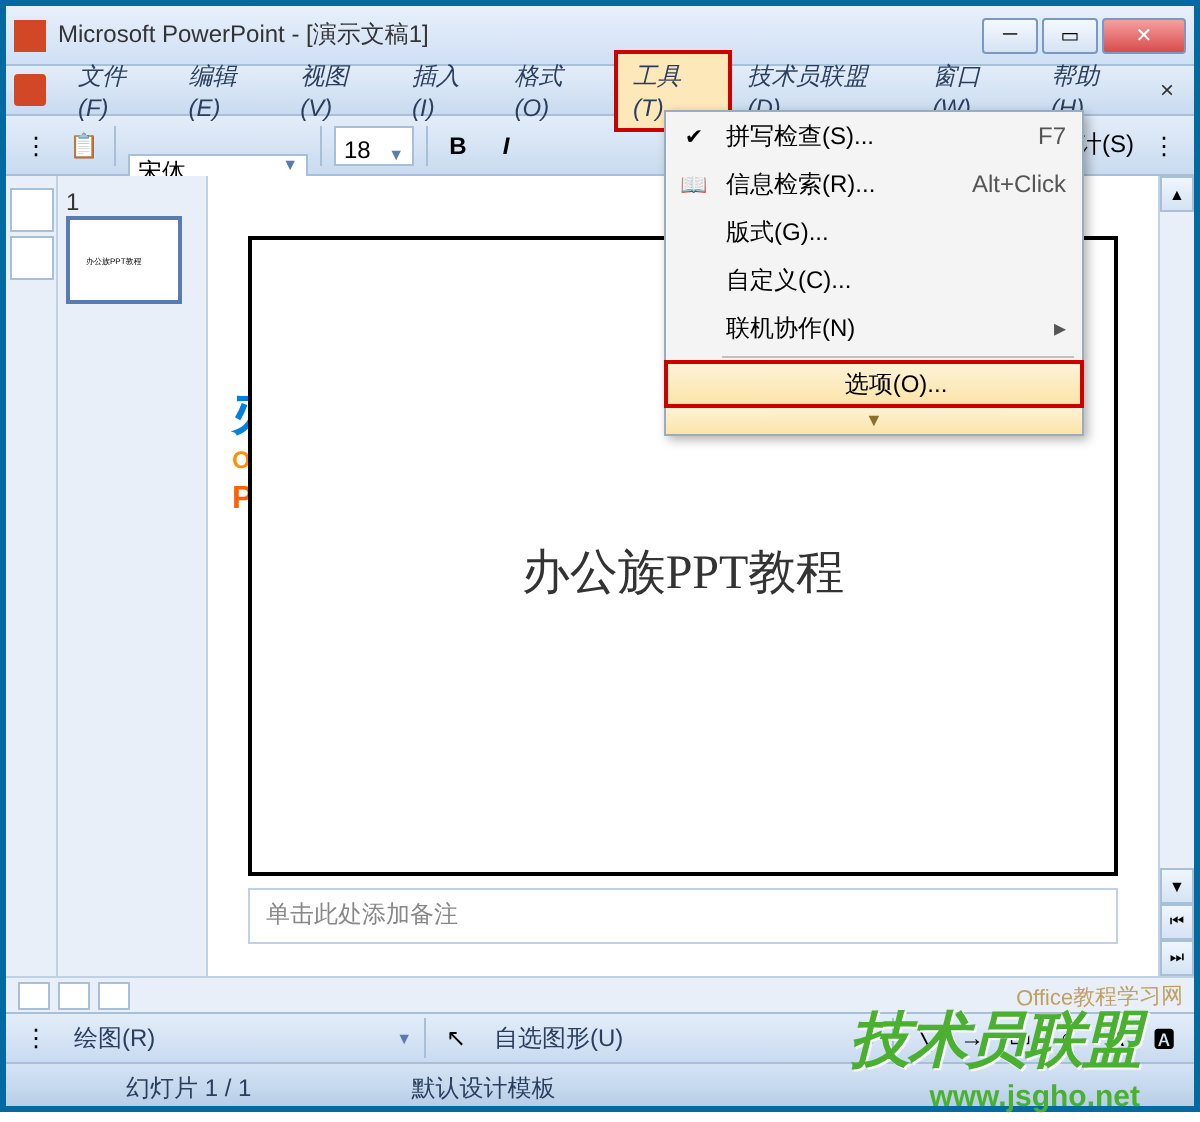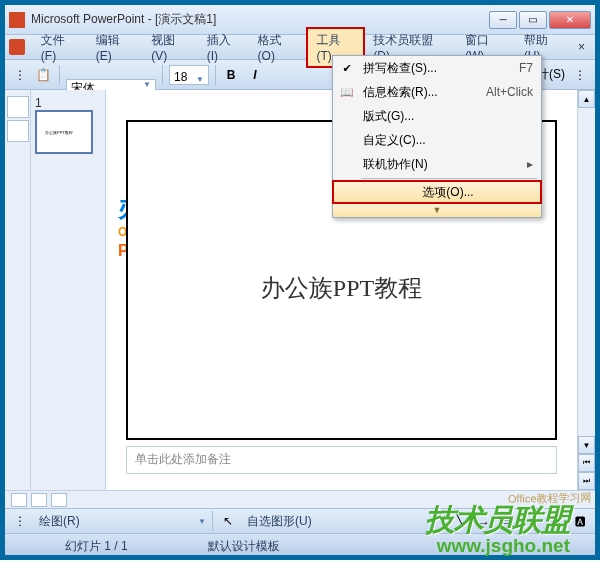--- a/index.html
+++ b/index.html
@@ -1,28 +1,28 @@
 <!DOCTYPE html>
 <html><head>
 <meta charset="utf-8">
 <style>
 * { margin: 0; padding: 0; box-sizing: border-box; font-family: "SimSun", "宋体", sans-serif; font-size: 12px; }
 body { background: #fff; width: 600px; height: 561px; overflow: hidden; position: relative; }
 
-.window { width: 600px; border: 5px solid #0369a1; background: #86efac; }
+.window { width: 600px; border: 3px solid #0369a1; background: #86efac; }
 .titlebar { height: 30px; background: linear-gradient(#e8f0fb, #cfe0f5); display: flex; align-items: center; padding: 0 4px; border-bottom: 1px solid #a8bfd8; }
 .app-icon { width: 16px; height: 16px; background: #d24726; margin-right: 6px; }
 .title-text { flex: 1; color: #333; }
 .win-controls { display: flex; gap: 2px; }
 .win-btn { width: 28px; height: 18px; border: 1px solid #7a98c0; background: linear-gradient(#f5f9fe, #d5e3f4); display: flex; align-items: center; justify-content: center; border-radius: 2px; font-size: 10px; }
 .win-btn.close { background: linear-gradient(#f5a0a0, #d84c4c); color: #fff; width: 42px; }
 
 .menubar { height: 25px; background: linear-gradient(#e3edf9, #c9dbf0); display: flex; align-items: center; padding: 0 4px; border-bottom: 1px solid #a8bfd8; }
 .menu-icon { width: 16px; height: 16px; background: #d24726; margin-right: 8px; border-radius: 2px; }
-.menu-item { padding: 3px 8px; color: #2a3f5f; cursor: pointer; }
+.menu-item { padding: 3px 8px; color: #2a3f5f; cursor: pointer; font-style: italic; }
 .menu-item.active { background: #fce8b8; border: 2px solid #c00; }
 .menu-close { margin-left: auto; padding: 2px 6px; color: #333; }
 
 .toolbar { height: 30px; background: linear-gradient(#e3edf9, #c9dbf0); display: flex; align-items: center; padding: 0 6px; gap: 6px; border-bottom: 1px solid #a8bfd8; }
 .tb-btn { width: 18px; height: 18px; display: flex; align-items: center; justify-content: center; }
 .tb-sep { width: 1px; height: 20px; background: #a8bfd8; }
 .font-select { width: 90px; height: 20px; border: 1px solid #a8bfd8; background: #fff; padding: 0 4px; display: flex; align-items: flex-start; margin-top: 28px; }
 .size-select { width: 40px; height: 20px; border: 1px solid #a8bfd8; background: #fff; padding: 0 4px; display: flex; align-items: flex-end; }
 .dd-arrow { margin-left: auto; font-size: 8px; color: #5a7ab2; }
 .tb-text { font-weight: bold; }
@@ -64,21 +64,21 @@
 .dropdown-menu { position: absolute; top: 55px; left: 332px; width: 210px; background: #f4f4f4; border: 1px solid #9aadbf; box-shadow: 2px 2px 5px rgba(0,0,0,0.3); z-index: 100; }
 .dd-item { height: 24px; display: flex; align-items: center; padding: 0 8px 0 30px; position: relative; }
 .dd-item.highlighted { background: linear-gradient(#fef3d8, #fbe4a8); border: 2px solid #c00; margin: -1px; justify-content: center; }
 .dd-icon { position: absolute; left: 6px; width: 16px; height: 16px; display: flex; align-items: center; justify-content: center; font-size: 11px; }
 .dd-shortcut { margin-left: auto; color: #555; }
 .dd-sep { height: 1px; background: #c0c0c0; margin: 2px 4px 2px 28px; }
 .dd-expand { height: 14px; display: flex; align-items: center; justify-content: center; background: linear-gradient(#fef3d8, #fbe4a8); }
 .dd-chev { font-size: 9px; color: #8a7030; }
 
 .overlay-green { position: absolute; bottom: 20px; right: 30px; font-size: 30px; font-weight: bold; color: #4ab030; font-style: italic; text-shadow: 1px 1px 0 #fff; z-index: 50; letter-spacing: -1px; }
-.overlay-url { position: absolute; bottom: 4px; right: 30px; font-size: 19px; font-weight: bold; color: #4ab030; z-index: 50; }
+.overlay-url { position: absolute; bottom: 4px; right: 30px; font-size: 15px; font-weight: bold; color: #4ab030; z-index: 50; }
 .overlay-office { position: absolute; bottom: 55px; right: 8px; font-size: 11px; color: #c0a060; z-index: 50; transform: rotate(-1deg); }
 </style>
 </head>
 <body>
 
 <div class="window">
   <div class="titlebar">
     <div class="app-icon"></div>
     <div class="title-text">Microsoft PowerPoint - [演示文稿1]</div>
     <div class="win-controls">

